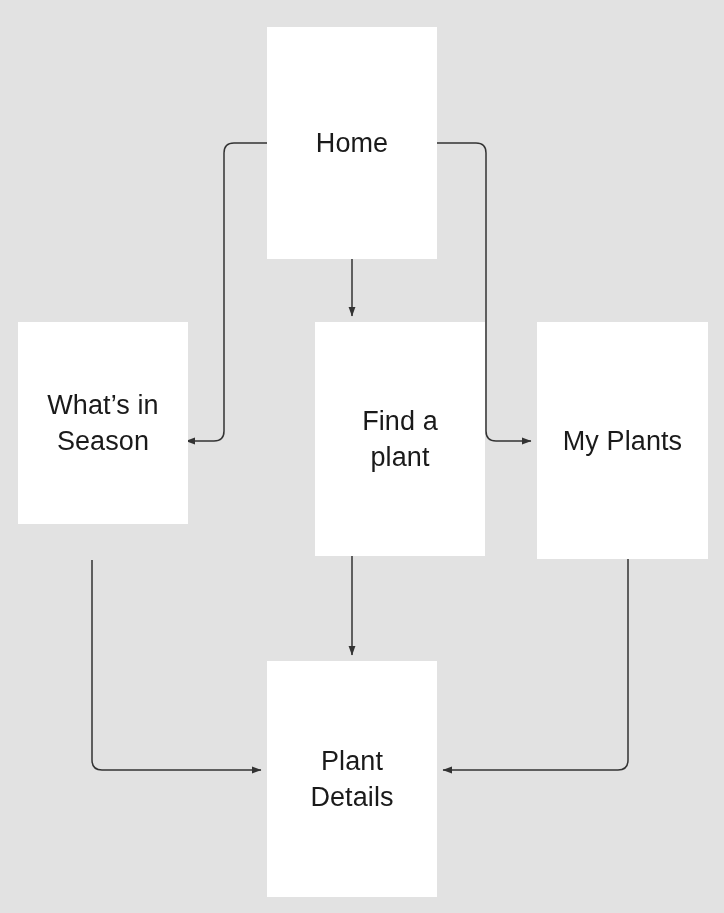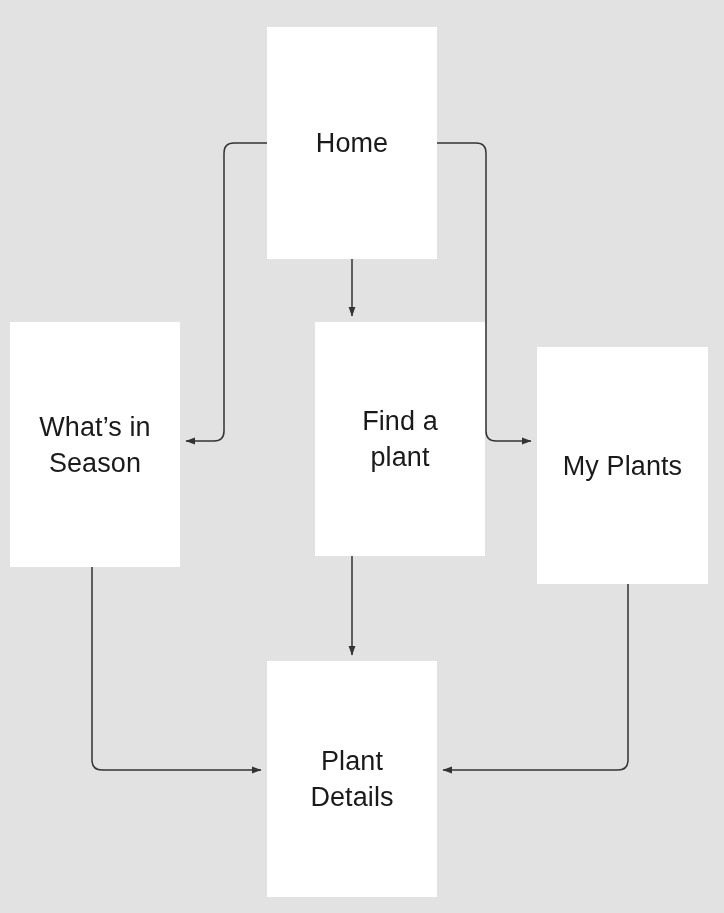--- a/index.html
+++ b/index.html
@@ -41,21 +41,21 @@
     font-size: 27px;
     line-height: 36px;
     color: #1a1a1a;
     text-align: center;
     white-space: pre-line;
     letter-spacing: 0.1px;
     font-weight: 400;
   }
   
   #node-home      { left: 267px; top: 27px;  width: 170px; height: 232px; }
-  #node-season    { left: 10px;  top: 322px; width: 170px; height: 245px; justify-content: center; }
+  #node-season    { left: 18px;  top: 322px; width: 170px; height: 202px; justify-content: center; }
   #node-find      { left: 267px; top: 322px; width: 170px; height: 234px; margin-left: 48px; }
   #node-myplants  { left: 537px; top: 322px; width: 171px; height: 237px; }
   #node-details   { left: 267px; top: 661px; width: 170px; height: 236px; }
 </style>
 </head>
 <body style="background: rgb(226, 226, 226);">
 
 <div id="diagram-root" style="background: rgb(226, 226, 226);">
 
   <svg class="connector-layer" viewBox="0 0 724 913" width="724" height="913" aria-hidden="true">
@@ -85,21 +85,21 @@
   <div class="node-box" id="node-season" style="background: rgb(255, 255, 255);">
     <span class="node-label" style="color: rgb(26, 26, 26);">What’s in
 Season</span>
   </div>
 
   <div class="node-box" id="node-find" style="background: rgb(255, 255, 255);">
     <span class="node-label" style="color: rgb(26, 26, 26);">Find a
 plant</span>
   </div>
 
-  <div class="node-box" id="node-myplants" style="background: rgb(255, 255, 255); margin-top: 25px;">
+  <div class="node-box" id="node-myplants" style="background: rgb(255, 255, 255);">
     <span class="node-label" style="color: rgb(26, 26, 26);">My Plants</span>
   </div>
 
   <div class="node-box" id="node-details" style="background: rgb(255, 255, 255);">
     <span class="node-label" style="color: rgb(26, 26, 26);">Plant
 Details</span>
   </div>
 
 </div>
 

